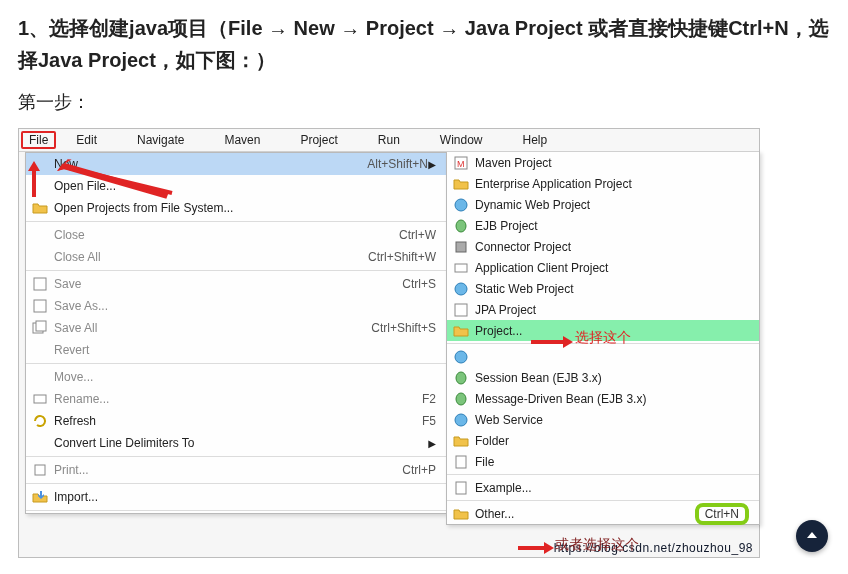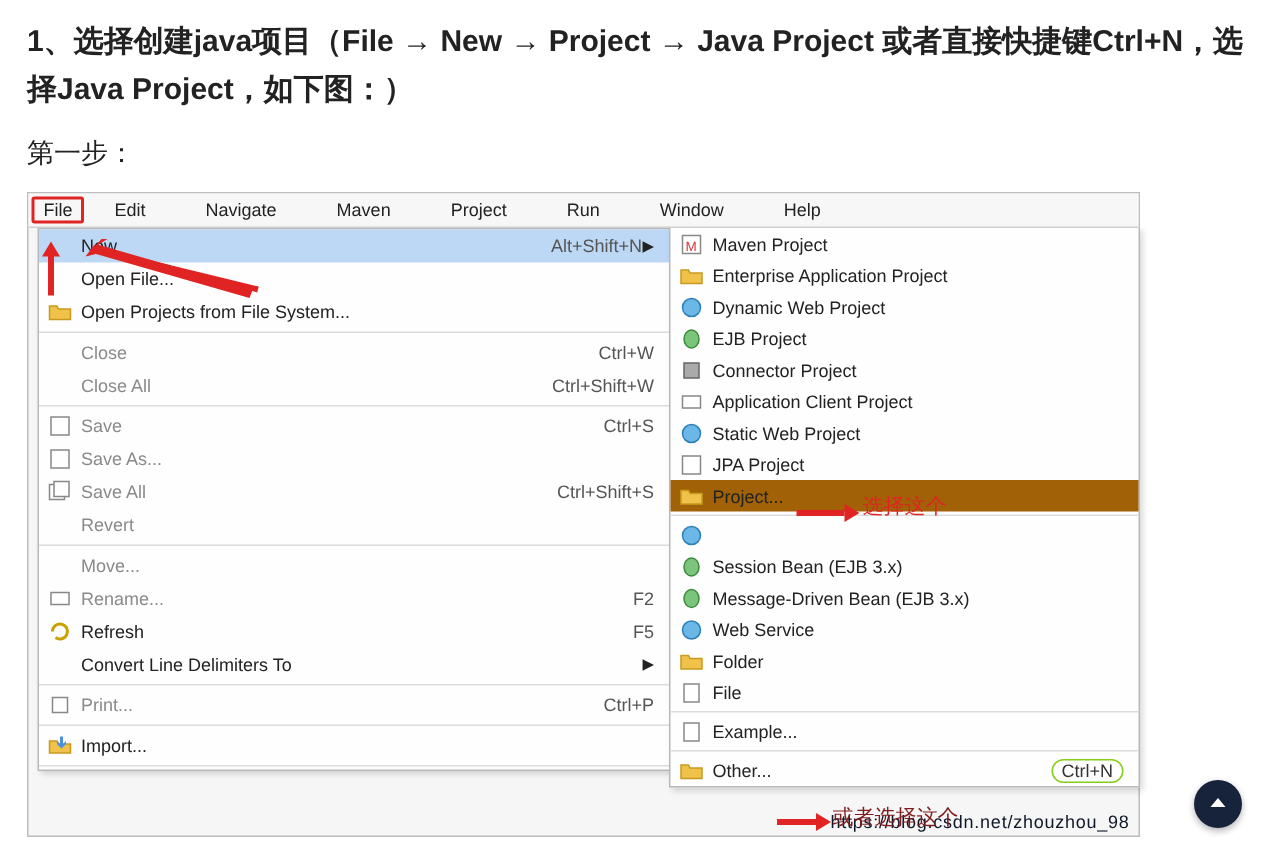--- a/index.html
+++ b/index.html
@@ -84,24 +84,24 @@
     border:1px solid #b9b9b9;
     box-shadow:2px 2px 4px rgba(0,0,0,.15);
     z-index:4;
   }
   .submenu .row {
     display:flex;
     align-items:center;
     height:21px;
     padding:0 10px 0 4px;
   }
-  .submenu .row.highlight { background:#a16207; }
+  .submenu .row.highlight { background:#86efac; }
   .submenu .icon-col { width:20px; display:flex; align-items:center; justify-content:center; }
   .submenu .lbl { flex:1; padding-left:4px; }
-  .submenu .sc  { color:#333; font-size:12px; border:1px solid #84cc16; border-radius:8px; padding:0 6px; }
+  .submenu .sc  { color:#333; font-size:12px; border:4px solid #84cc16; border-radius:8px; padding:0 6px; }
   .submenu hr { border:none; border-top:1px solid #dcdcdc; margin:2px 0; }
 
   .ico { width:16px; height:16px; }
   .ico-folder { fill:#f1c24a; stroke:#c79a1f; }
   .ico-page { fill:#fff; stroke:#888; }
   .ico-globe { fill:#6bb7e8; stroke:#2d7fb8; }
   .ico-gear  { fill:#aaa; stroke:#666; }
   .ico-green { fill:#7bc47b; stroke:#3a8a3a; }
 
   .red-arrow-up {

